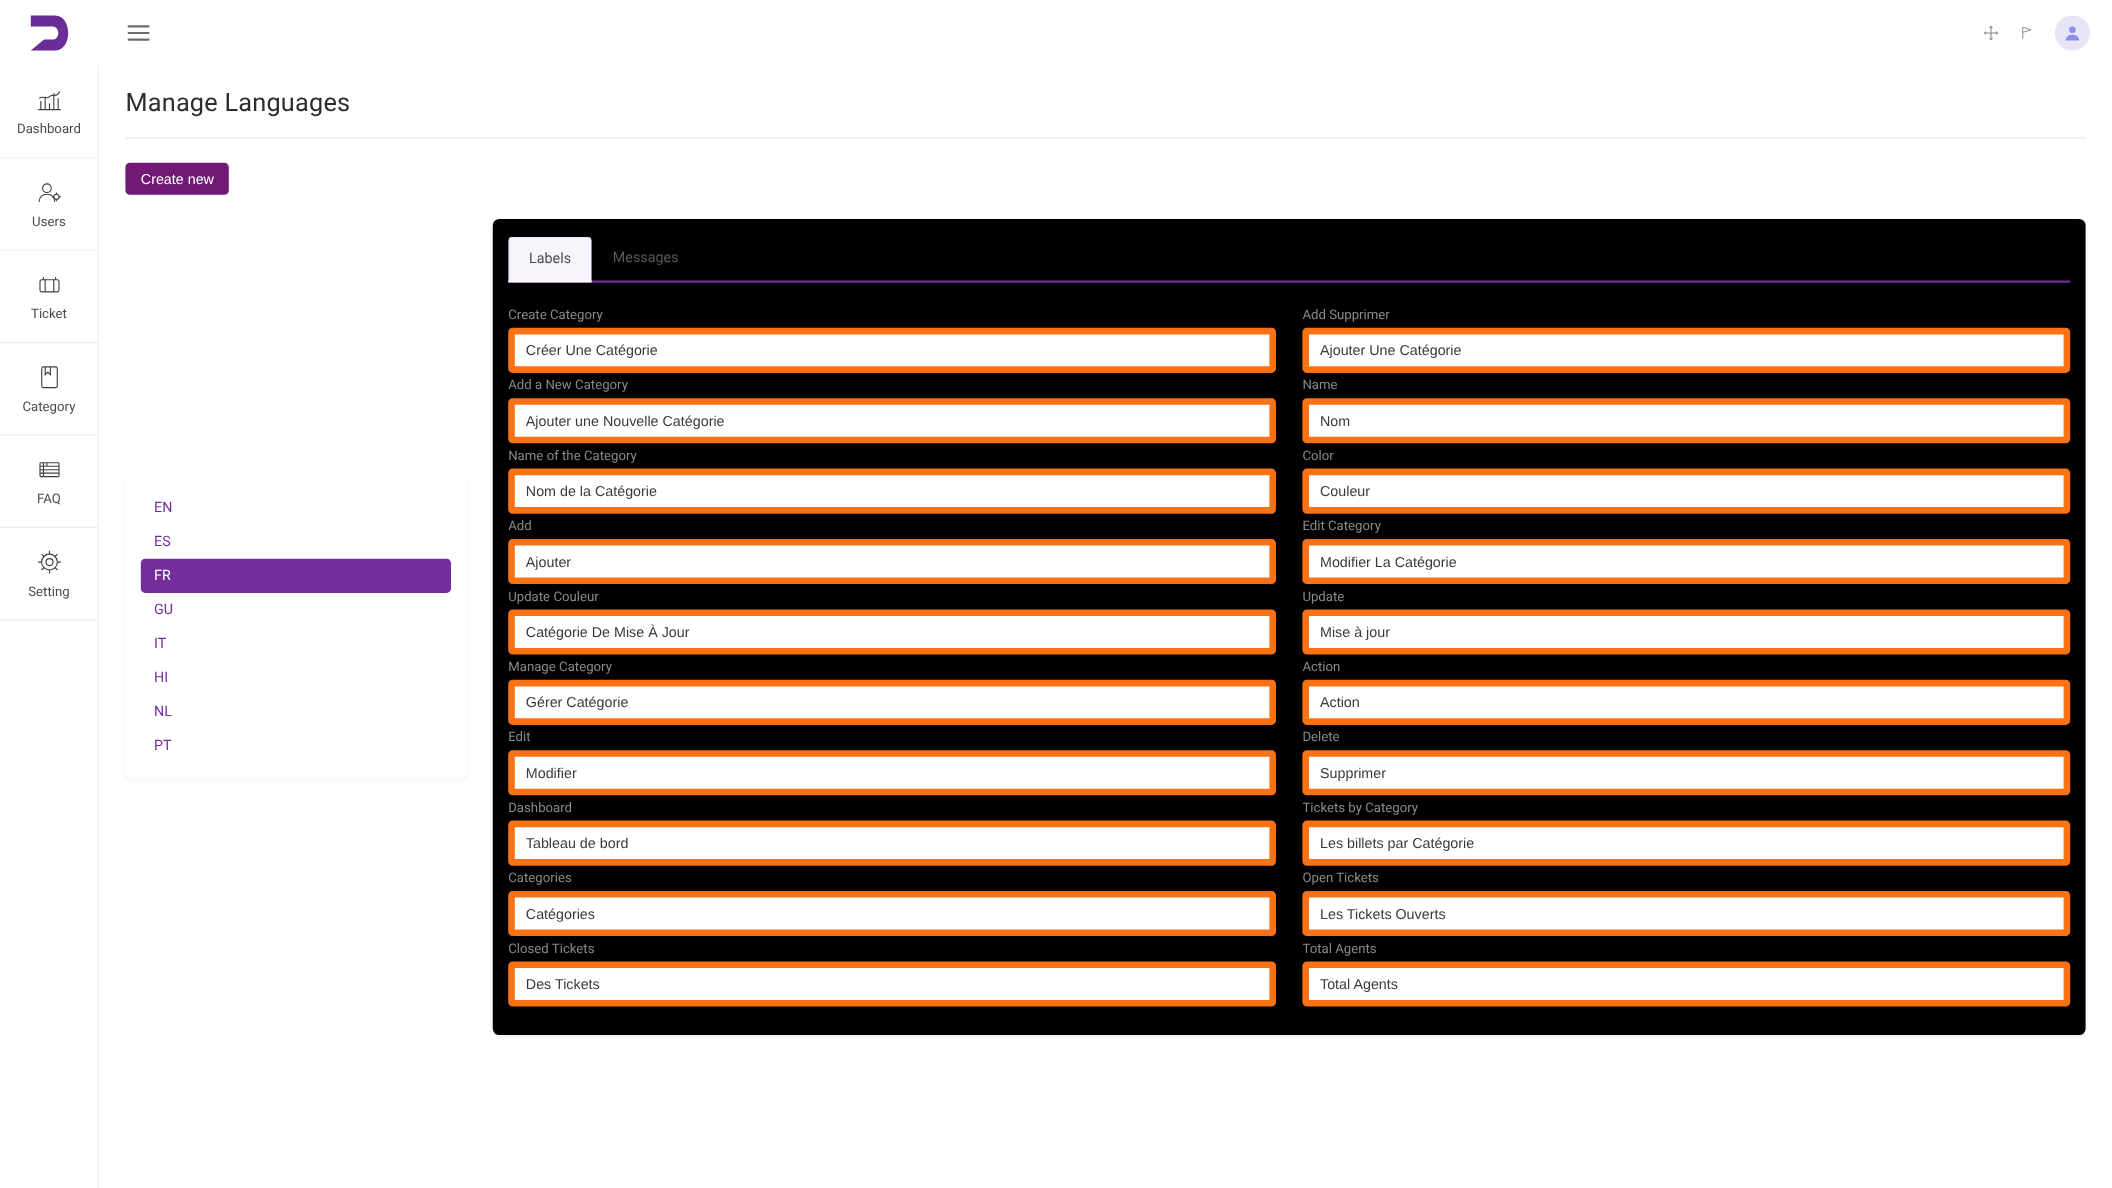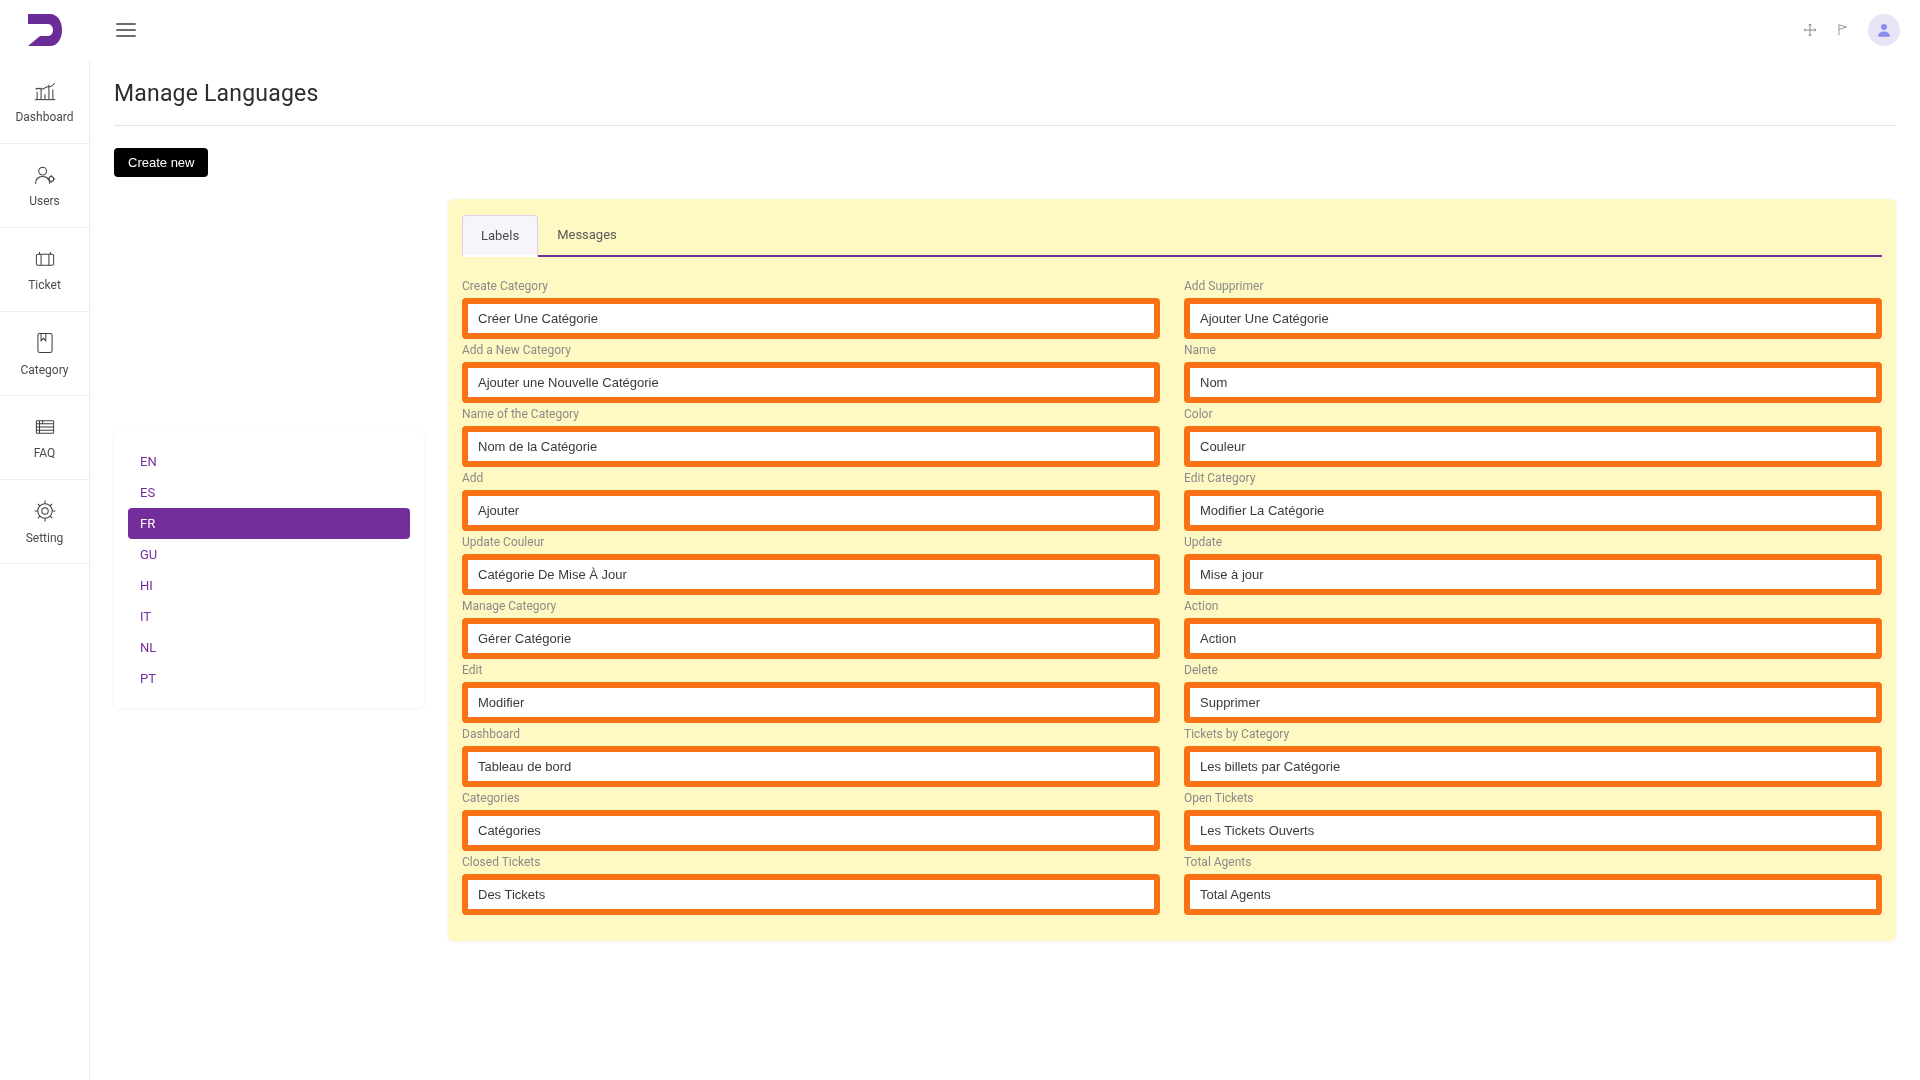--- a/index.html
+++ b/index.html
@@ -18,28 +18,28 @@
 
 .sidebar { width: 90px; background: #fff; padding-top: 60px; border-right: 1px solid #ededed; flex-shrink: 0; }
 .side-item { height: 84px; display:flex; flex-direction:column; align-items:center; justify-content:center; gap:8px; border-bottom: 1px solid #ededed; cursor:pointer; color:#3a3a3a; }
 .side-item svg { color:#3f3f3f; }
 .side-item span { font-size: 12px; color:#4a4a4a; }
 
 
 .main { flex:1; padding: 80px 24px 24px 24px; overflow-y: auto; height: 100vh; }
 .page-title { font-size: 23px; font-weight: 400; color:#2d2d2d; margin-bottom: 18px; letter-spacing:0.2px; }
 .hr { border: none; border-top: 1px solid #e5e5e5; margin-bottom: 22px; }
-.btn-primary { background:#000000; color:#fff; border:none; border-radius:4px; padding:7px 14px; font-size:13px; cursor:pointer; }
+.btn-primary { background:#701a75; color:#fff; border:none; border-radius:4px; padding:7px 14px; font-size:13px; cursor:pointer; }
 
 .content-row { display:flex; gap:24px; margin-top:22px; align-items:center; }
 .lang-card { width:310px; background:#fff; border-radius:6px; box-shadow:0 1px 4px rgba(0,0,0,0.06); padding:14px 14px; }
 .lang-item { padding:8px 12px; font-size:13px; color:#732e9c; cursor:pointer; border-radius:4px; }
 .lang-item.active { background:#732e9c; color:#fff; }
 
-.panel { flex:1; background:#fef9c3; border-radius:6px; box-shadow:0 1px 4px rgba(0,0,0,0.06); padding:14px 14px 22px 14px; }
+.panel { flex:1; background:#000000; border-radius:6px; box-shadow:0 1px 4px rgba(0,0,0,0.06); padding:14px 14px 22px 14px; }
 .tabs { display:flex; border-bottom:2px solid #732e9c; }
 .tab { padding:12px 18px; font-size:13px; color:#5a5a5a; cursor:pointer; border:1px solid transparent; border-bottom:none; position:relative; top:1px; }
 .tab.active { border:1px solid #d9d2ea; border-bottom:2px solid #fff; background:#f7f4fb; color:#4b4b4b; border-top-left-radius:4px; border-top-right-radius:4px; top:2px; }
 
 .form-grid { display:grid; grid-template-columns:1fr 1fr; gap:0 24px; padding:22px 0 0 0; }
 .form-group { margin-bottom:4px; }
 .form-label { font-size:12px; color:#8a8a8a; display:block; margin-bottom:5px; }
 .form-input { width:100%; border:6px solid #f97316; border-radius:4px; padding:7px 10px; font-size:13px; color:#3a3a3a; background:#fff; }
 </style>
 </head>
@@ -132,22 +132,22 @@
     <h1 class="page-title">Manage Languages</h1>
     <hr class="hr">
     <button class="btn-primary">Create new</button>
 
     <div class="content-row">
       <div class="lang-card">
         <div class="lang-item">EN</div>
         <div class="lang-item">ES</div>
         <div class="lang-item active">FR</div>
         <div class="lang-item">GU</div>
+        <div class="lang-item">IT</div>
         <div class="lang-item">HI</div>
-        <div class="lang-item">IT</div>
         <div class="lang-item">NL</div>
         <div class="lang-item">PT</div>
       </div>
 
       <div class="panel">
         <div class="tabs">
           <div class="tab active">Labels</div>
           <div class="tab">Messages</div>
         </div>
         <div class="form-grid" id="form-grid">

